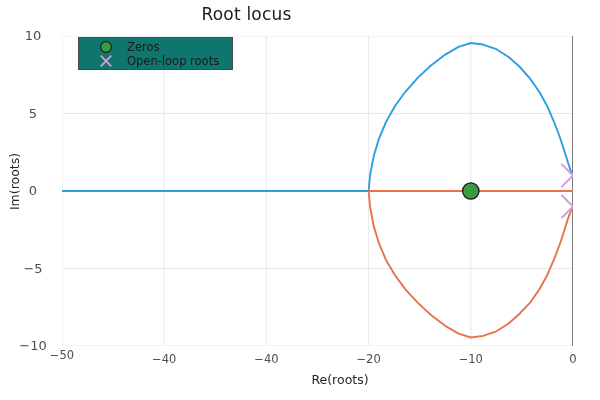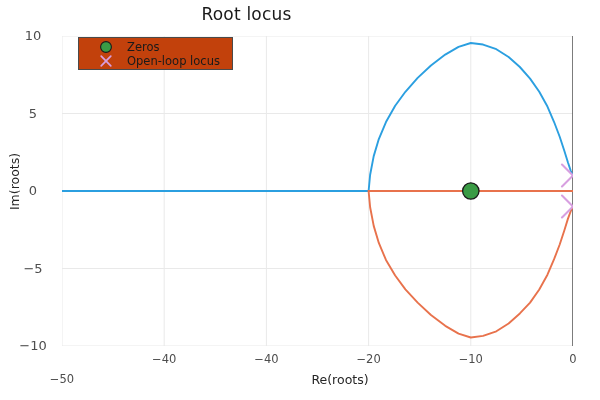--- a/index.html
+++ b/index.html
@@ -27,21 +27,21 @@
     position:absolute;left:0;top:372px;width:600px;text-align:center;
     font-size:12.5px;color:#262626;padding-left:40px;
   }
   .ylabel{
     position:absolute;left:-76px;top:174px;width:180px;text-align:center;
     font-size:12.5px;color:#262626;
     transform:rotate(-90deg);transform-origin:center center;
   }
   .legend{
     position:absolute;left:78px;top:37px;width:155px;height:33px;
-    background:#c2410c;border:1.2px solid #4a4a4a;box-sizing:border-box;
+    background:#0f766e;border:1.2px solid #4a4a4a;box-sizing:border-box;
   }
   .legend-row{
     position:absolute;left:0;height:16px;width:100%;
   }
   .legend-row.r0{top:1px;}
   .legend-row.r1{top:15px;}
   .legend-text{
     position:absolute;left:48px;top:0;font-size:11.5px;color:#1a1a1a;
     line-height:16px;white-space:nowrap;
   }
@@ -79,21 +79,21 @@
   </div>
 
   <div id="ytick-layer">
       <div class="ytick" style="left: 10px; top: 338px;">−10</div>
       <div class="ytick" style="left: 10px; top: 260.5px;">−5</div>
       <div class="ytick" style="left: 10px; top: 183px;">0</div>
       <div class="ytick" style="left: 10px; top: 105.5px;">5</div>
       <div class="ytick" style="left: 10px; top: 28px;">10</div>
     </div>
   <div id="xtick-layer">
-      <div class="xtick" style="left: 32px; top: 372px;">−50</div>
+      <div class="xtick" style="left: 32px; top: 348px;">−50</div>
       <div class="xtick" style="left: 134.2px; top: 352px;">−40</div>
       <div class="xtick" style="left: 236.4px; top: 352px;">−40</div>
       <div class="xtick" style="left: 338.6px; top: 352px; text-align: center;">−20</div>
       <div class="xtick" style="left: 440.8px; top: 352px;">−10</div>
       <div class="xtick" style="left: 543px; top: 352px;">0</div>
     </div>
 
   <div class="xlabel">Re(roots)</div>
   <div class="ylabel">Im(roots)</div>
 
@@ -101,17 +101,17 @@
     <div class="legend-row r0">
       <svg class="legend-marker" viewBox="0 0 30 16">
         <circle cx="15" cy="8" r="5.4" fill="#3a9b45" stroke="#1a1a1a" stroke-width="1.1"></circle>
       </svg>
       <span class="legend-text">Zeros</span>
     </div>
     <div class="legend-row r1">
       <svg class="legend-marker" viewBox="0 0 30 16">
         <path d="M10.2 3.2 L19.8 12.8 M19.8 3.2 L10.2 12.8" stroke="#d79fe0" stroke-width="1.7" fill="none" stroke-linecap="round"></path>
       </svg>
-      <span class="legend-text">Open-loop locus</span>
+      <span class="legend-text">Open-loop roots</span>
     </div>
   </div>
 
 </div>
 
 </body></html>

